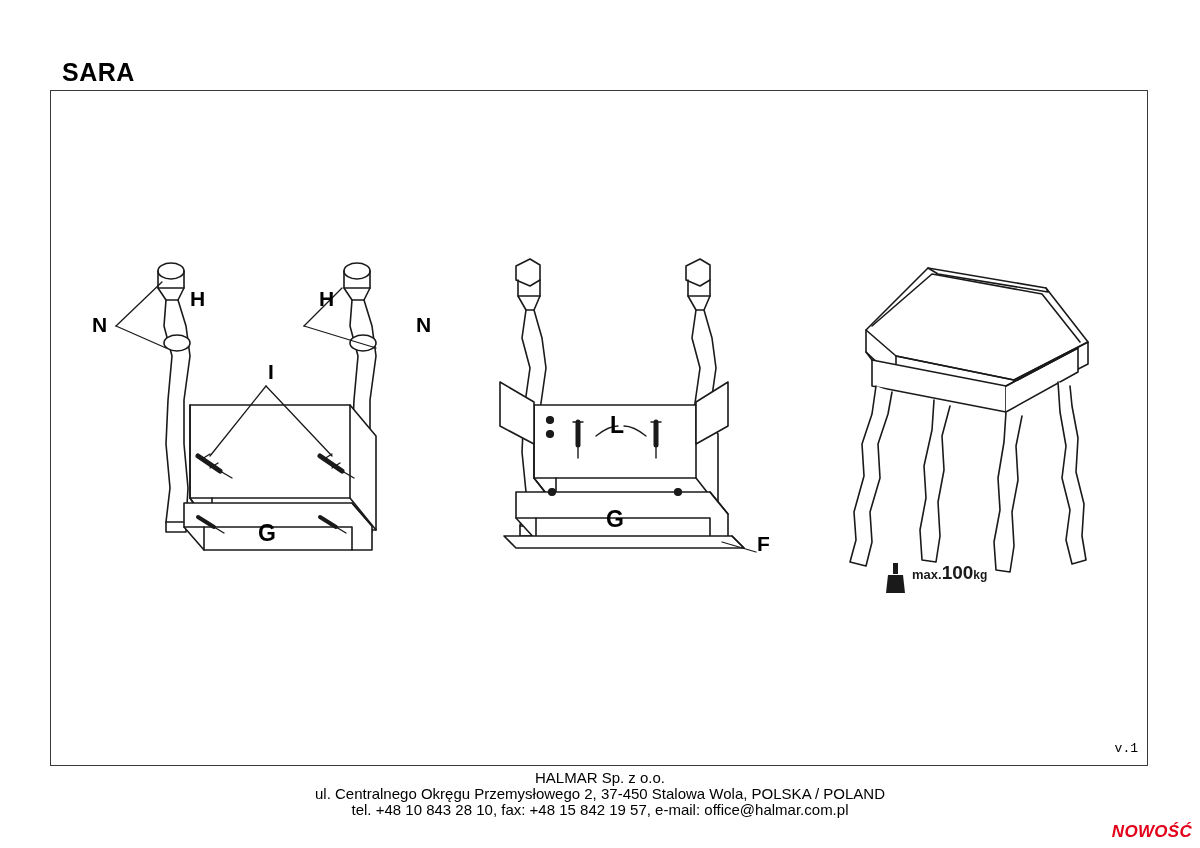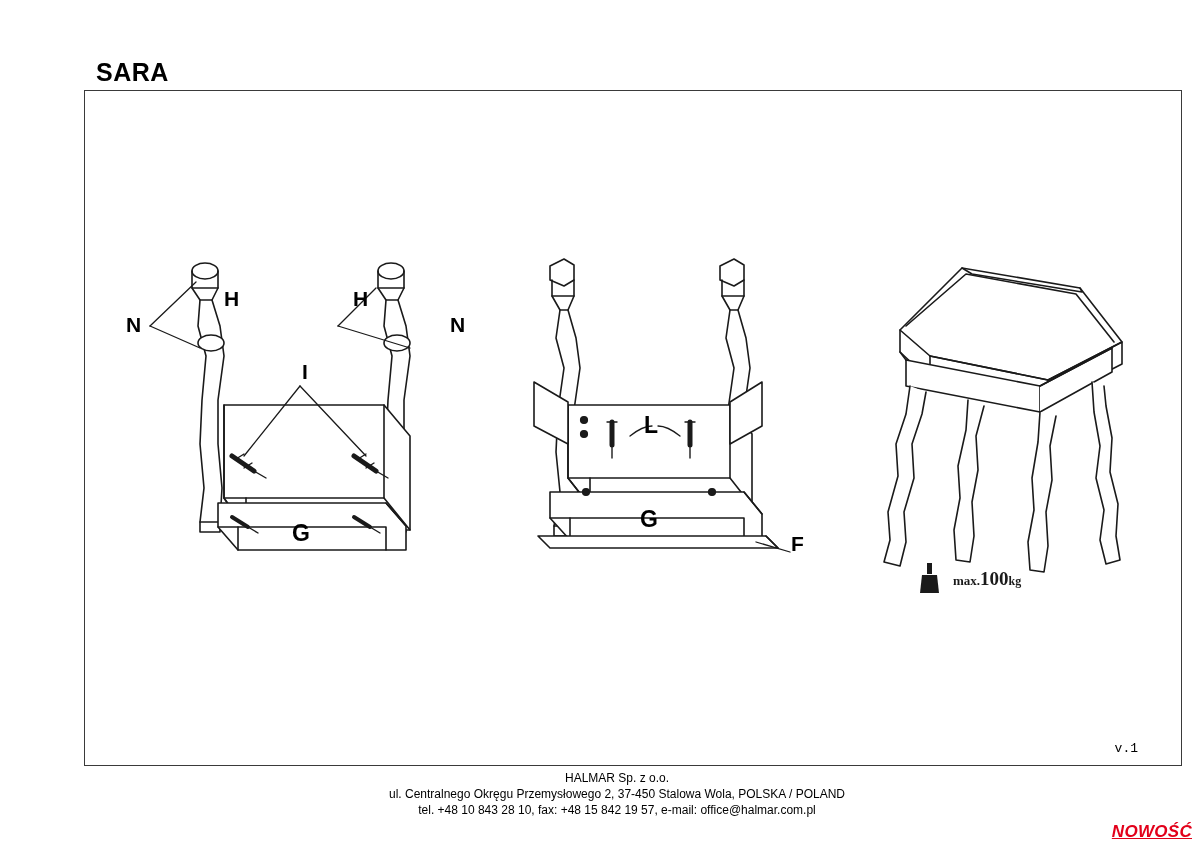--- a/index.html
+++ b/index.html
@@ -11,21 +11,20 @@
     width: 1200px;
     height: 848px;
     position: relative;
     font-family: "Liberation Sans", sans-serif;
     color: #1a1a1a;
     overflow: hidden;
   }
   .page {
     position: absolute;
     inset: 0;
-    margin-left: 34px;
   }
   
   .doc-title {
     position: absolute;
     left: 62px;
     top: 58px;
     font-size: 25px;
     font-weight: bold;
     letter-spacing: 0.5px;
     color: #000;
@@ -49,36 +48,35 @@
     color: #000;
     font-family: Liberation Mono, monospace;
   }
   
   .footer {
     position: absolute;
     left: 0;
     right: 0;
     top: 770px;
     text-align: center;
-    font-size: 12px;
+    font-size: 15px;
     line-height: 16px;
     color: #000;
   }
   .footer div { white-space: nowrap; }
   
   .badge-nowosc {
     position: absolute;
     right: 8px;
     bottom: 6px;
     color: #e2001a;
     font-weight: bold;
     font-style: italic;
     font-size: 17px;
     letter-spacing: 0.3px;
-    text-decoration: underline;
   }
   
   .panel {
     position: absolute;
   }
   #panel-1 { left: 80px;  top: 230px; width: 380px; height: 360px; }
   #panel-2 { left: 460px; top: 230px; width: 340px; height: 360px; }
   #panel-3 { left: 810px; top: 230px; width: 330px; height: 380px; }
 
   .panel svg { display: block; overflow: visible; }
@@ -88,23 +86,22 @@
     font-weight: bold;
     font-size: 21px;
     color: #000;
   }
   
   .load-box {
     position: absolute;
     left: 885px;
     top: 562px;
     display: flex;
-    align-items: center;
-    gap: 12px;
-    font-family: Liberation Serif, serif;
+    align-items: flex-start;
+    gap: 5px;
   }
   .load-text {
     font-size: 13px;
     font-weight: bold;
     padding-bottom: 1px;
   }
   .load-text .big {
     font-size: 19px;
     font-weight: bold;
   }

